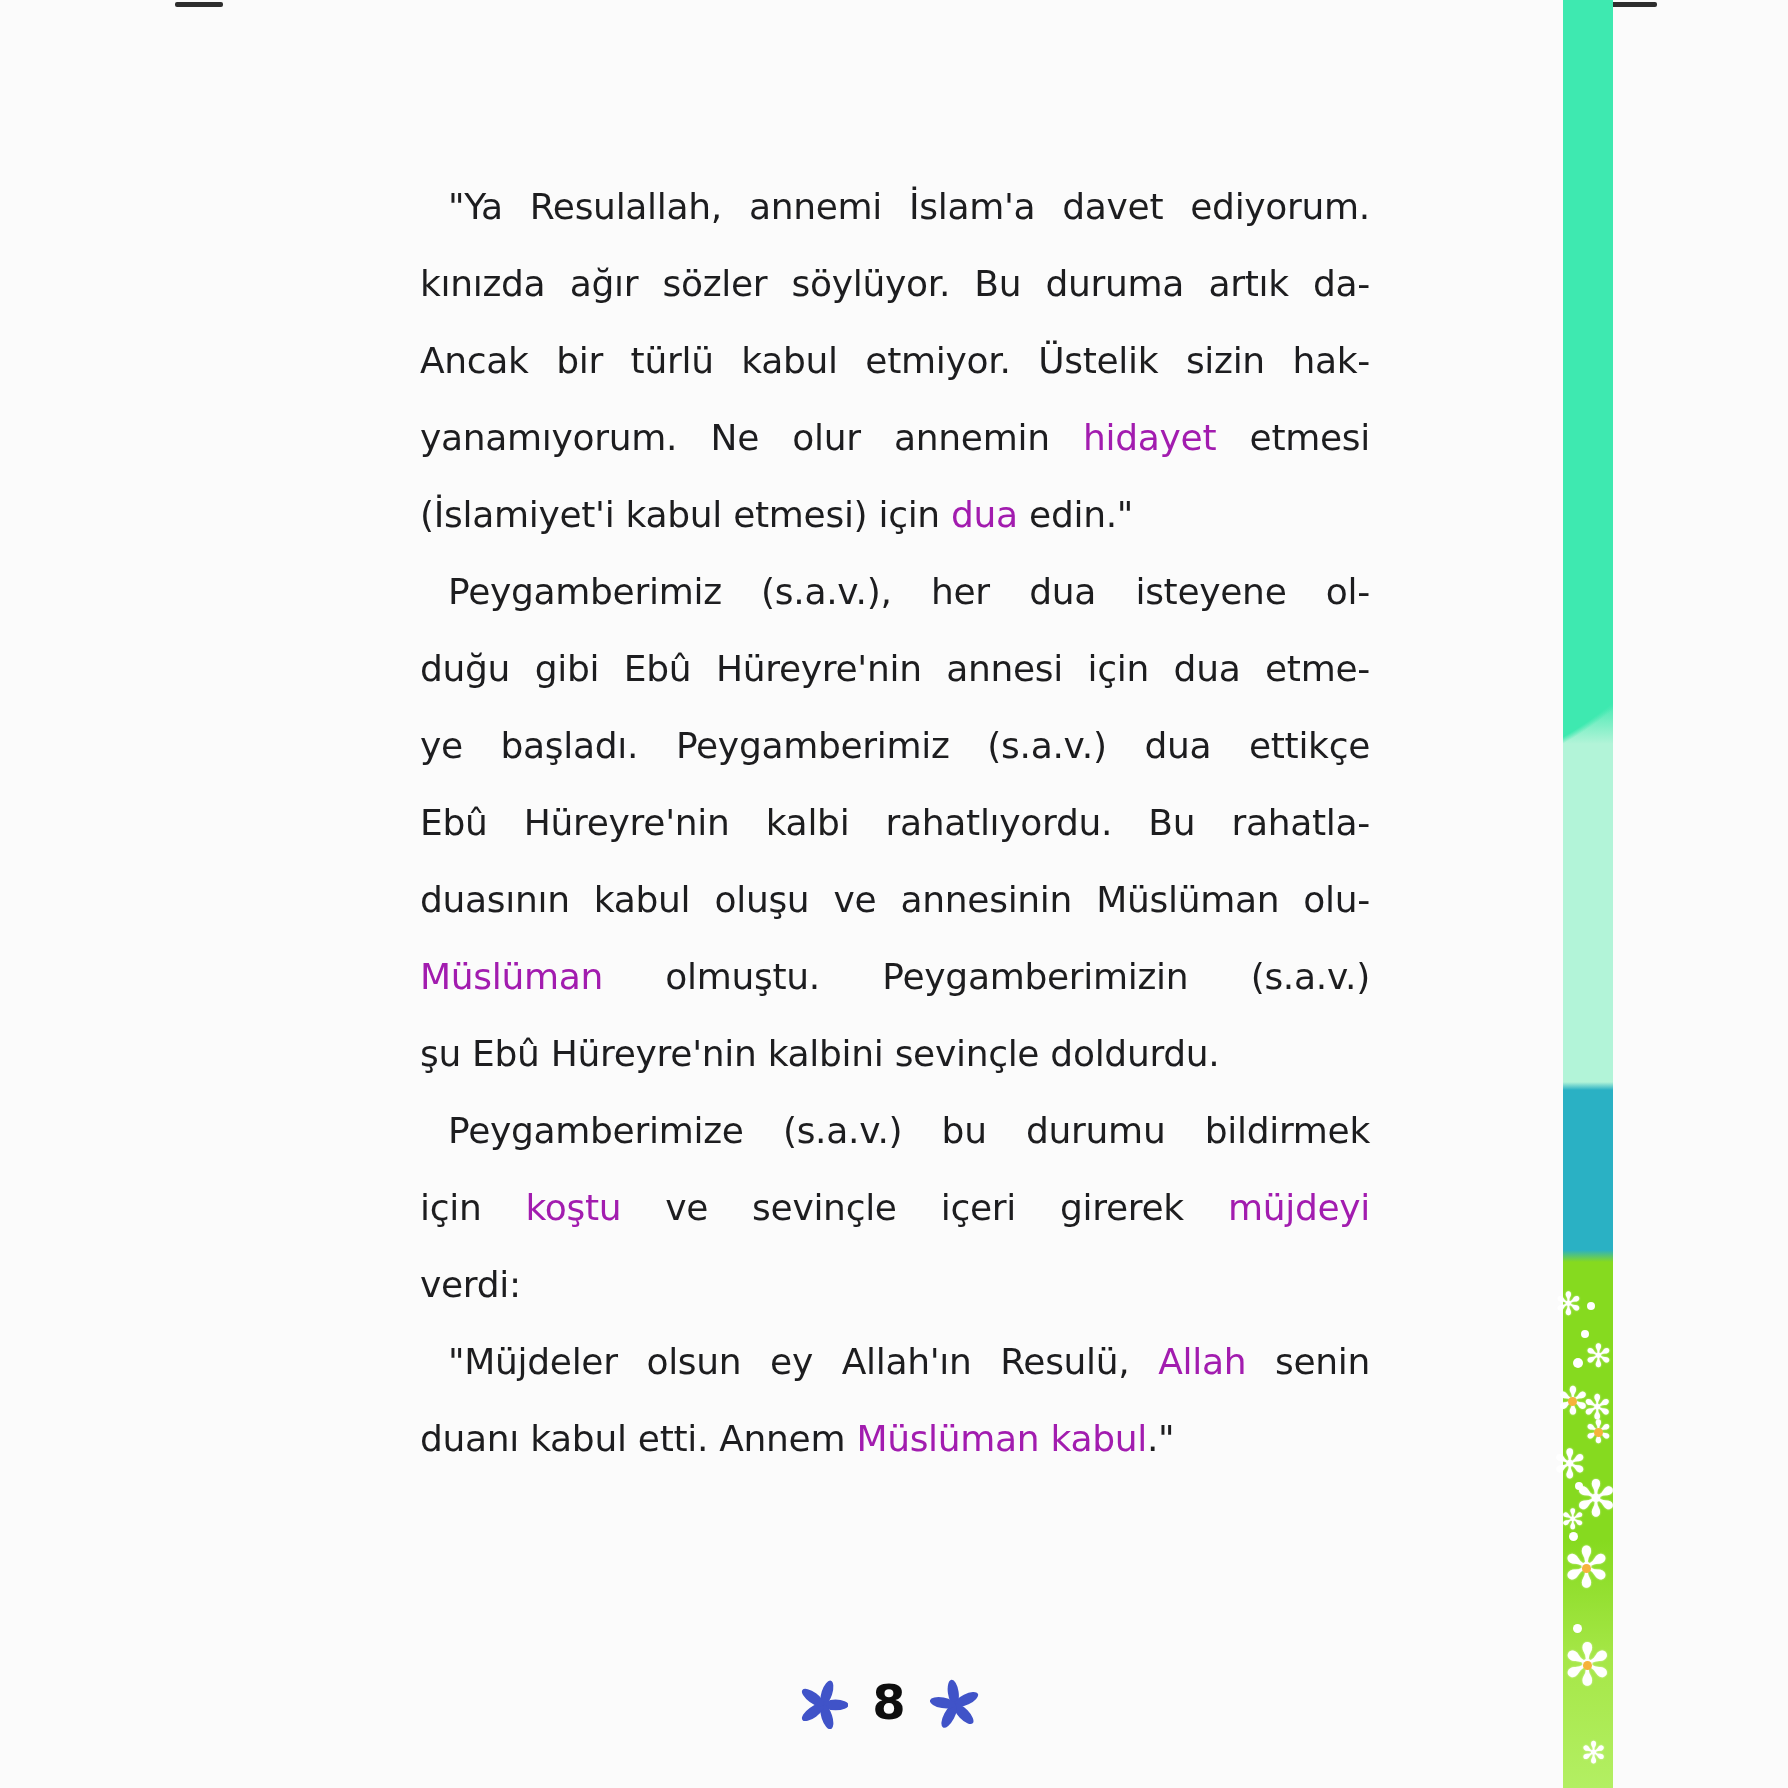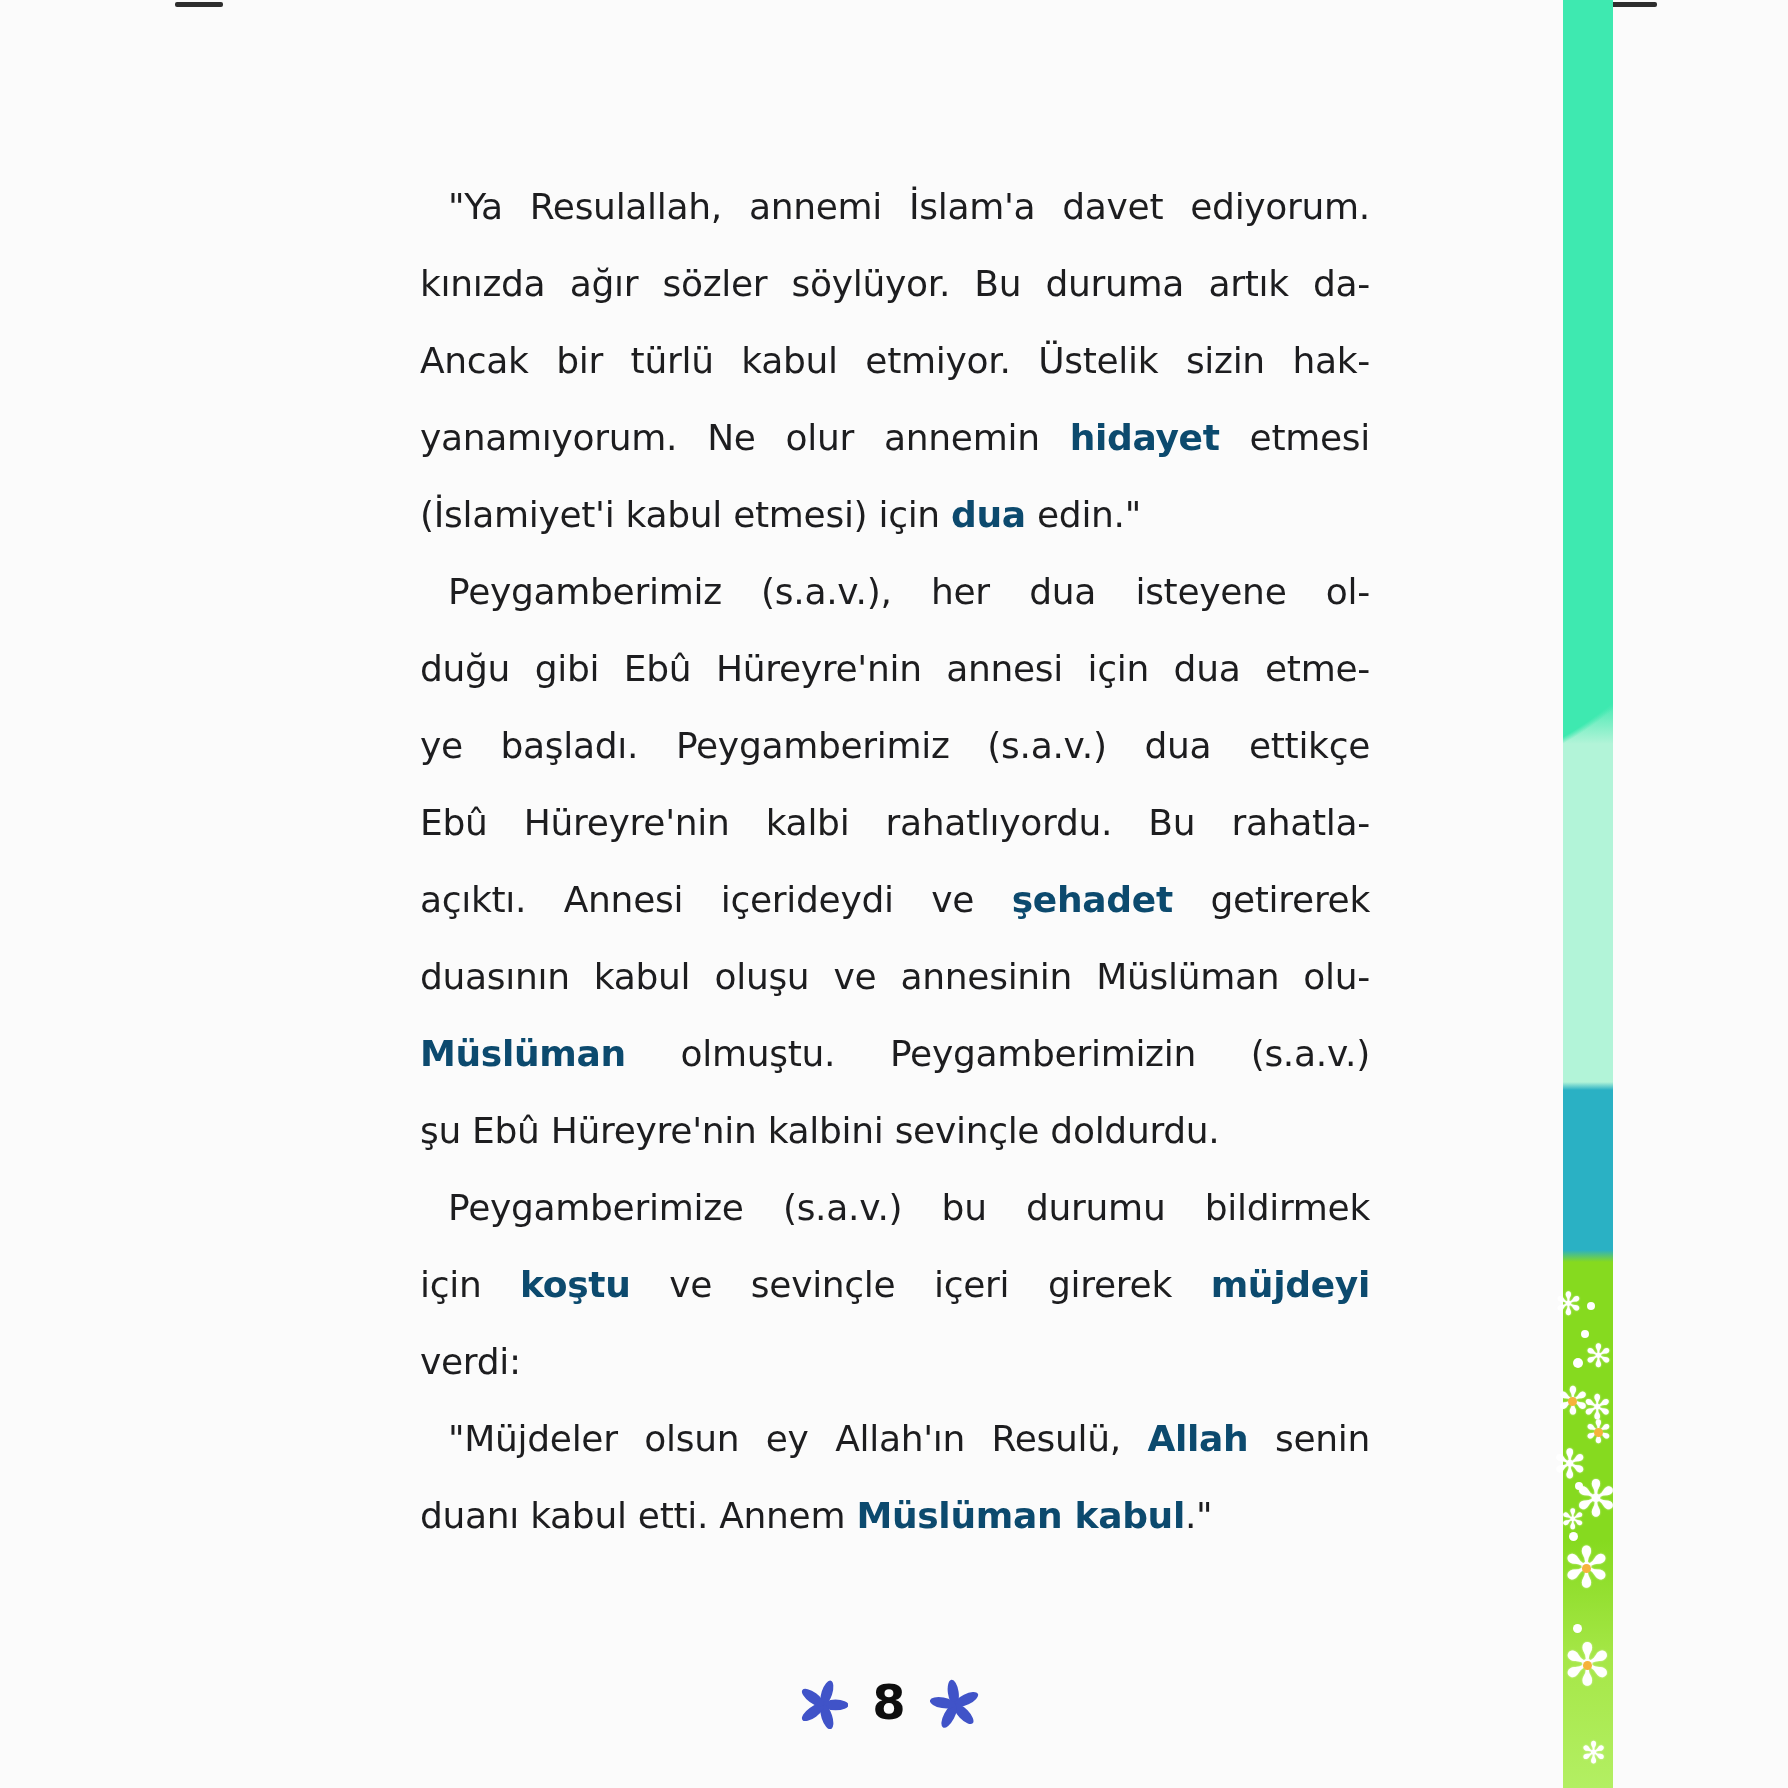--- a/index.html
+++ b/index.html
@@ -20,21 +20,21 @@
 
   
   .textblock {
     position:absolute; left:420px; top:168px; width:950px;
     color:#1d1d1f;
     font-size:36px; line-height:77px; letter-spacing:-0.3px;
   }
   .line { text-align:justify; text-align-last:justify; }
   .line.last { text-align-last:left; }
   .line.indent { padding-left:28px; }
-  .hl { color:#0c4a6e; font-weight:700; }
+  .hl { color:#a21caf; font-weight:400; }
 
   
   .strip {
     position:absolute; left:1563px; top:0; width:50px; height:1788px;
     background-image:
       linear-gradient(to bottom,
         rgba(0,0,0,0) 0px, rgba(0,0,0,0) 1082px,
         #2ab1c4 1090px, #2ab1c4 1250px,
         #86da1f 1262px, #86da1f 1540px,
         #a6e748 1660px, #b3ef63 1788px),
@@ -74,21 +74,20 @@
   <div class="textblock" id="text-block">
       <div class="line indent"><span>"Ya Resulallah, annemi İslam'a davet ediyorum.</span></div>
       <div class="line"><span>kınızda ağır sözler söylüyor. Bu duruma artık da-</span></div>
       <div class="line"><span>Ancak bir türlü kabul etmiyor. Üstelik sizin hak-</span></div>
       <div class="line"><span>yanamıyorum. Ne olur annemin </span><span class="hl">hidayet</span><span> etmesi</span></div>
       <div class="line last"><span>(İslamiyet'i kabul etmesi) için </span><span class="hl">dua</span><span> edin."</span></div>
       <div class="line indent"><span>Peygamberimiz (s.a.v.), her dua isteyene ol-</span></div>
       <div class="line"><span>duğu gibi Ebû Hüreyre'nin annesi için dua etme-</span></div>
       <div class="line"><span>ye başladı. Peygamberimiz (s.a.v.) dua ettikçe</span></div>
       <div class="line"><span>Ebû Hüreyre'nin kalbi rahatlıyordu. Bu rahatla-</span></div>
-      <div class="line"><span>açıktı. Annesi içerideydi ve </span><span class="hl">şehadet</span><span> getirerek</span></div>
       <div class="line"><span>duasının kabul oluşu ve annesinin Müslüman olu-</span></div>
       <div class="line"><span class="hl">Müslüman</span><span> olmuştu. Peygamberimizin (s.a.v.)</span></div>
       <div class="line last"><span>şu Ebû Hüreyre'nin kalbini sevinçle doldurdu.</span></div>
       <div class="line indent"><span>Peygamberimize (s.a.v.) bu durumu bildirmek</span></div>
       <div class="line"><span>için </span><span class="hl">koştu</span><span> ve sevinçle içeri girerek </span><span class="hl">müjdeyi</span></div>
       <div class="line last"><span>verdi:</span></div>
       <div class="line indent"><span>"Müjdeler olsun ey Allah'ın Resulü, </span><span class="hl">Allah</span><span> senin</span></div>
       <div class="line last"><span>duanı kabul etti. Annem </span><span class="hl">Müslüman kabul</span><span>."</span></div>
     </div>
 

